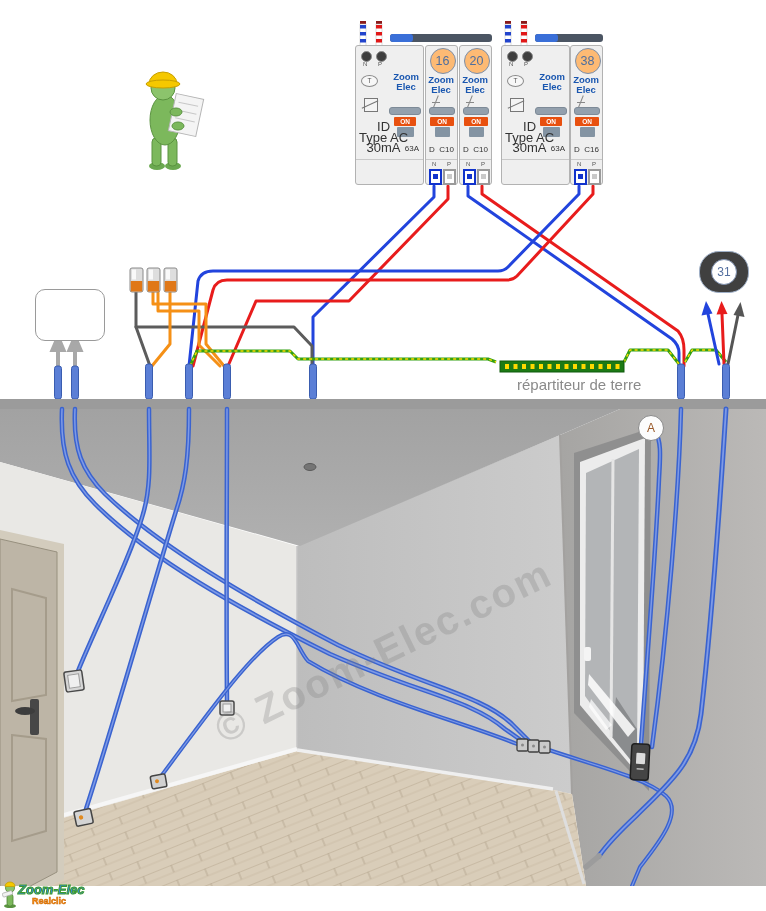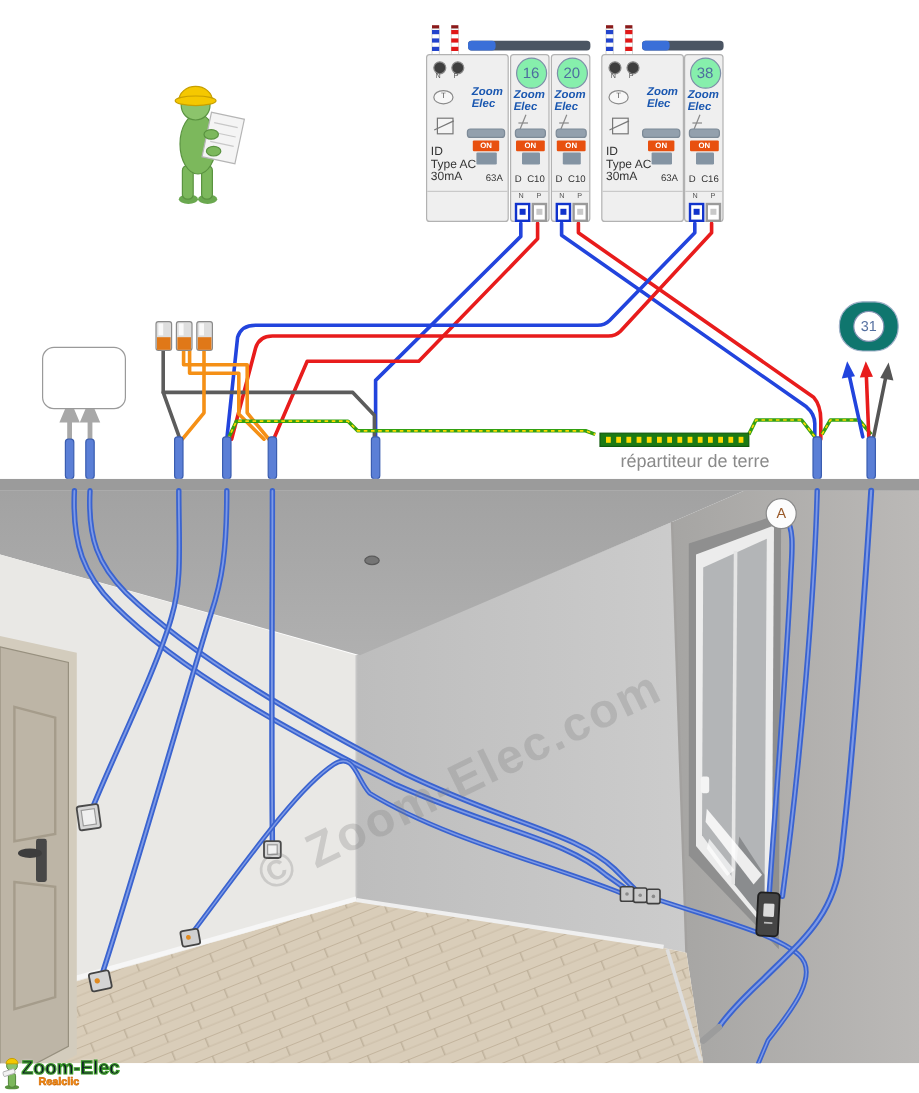--- a/index.html
+++ b/index.html
@@ -9,66 +9,66 @@
 
   
   .module{position:absolute;top:45px;height:140px;background:#efefef;
           border:1px solid #b2b2b2;border-radius:3px;box-sizing:border-box;}
   .module .divider{position:absolute;left:0;right:0;top:113px;border-top:1px solid #c9c9c9;}
   .screw{position:absolute;width:9px;height:9px;border-radius:50%;background:#3e3e3e;
          border:1px solid #8a8a8a;}
   .tlabel{position:absolute;font-size:6px;color:#555;}
   .tbtn{position:absolute;width:15px;height:10px;border:1px solid #8a8a8a;border-radius:50%;
         background:#f7f7f7;font-size:6.5px;color:#555;text-align:center;line-height:10px;}
-  .brand{position:absolute;font-size:9.5px;font-weight:bold;font-style:italic;color:#1a57b0;
-         line-height:9.5px;text-align:left;}
+  .brand{position:absolute;font-size:9.5px;font-weight:bold;color:#1a57b0;
+         line-height:9.5px;text-align:center;}
   .brand .b2{display:block;}
   .circuit{position:absolute;width:24px;height:24px;border:1.5px solid #7d8fa8;border-radius:50%;
-           background:#86efac;color:#4e6e9e;font-size:12.5px;text-align:center;line-height:24px;}
+           background:#fdba74;color:#4e6e9e;font-size:12.5px;text-align:center;line-height:24px;}
   .toggle{position:absolute;}
   .tog-bar{height:6px;background:#93a0ad;border-radius:3px;border:1px solid #7d8a97;}
   .tog-on{margin:2px auto 0;height:9px;background:#e8500f;border-radius:1px;color:#fff;
           font-size:6.5px;font-weight:bold;text-align:center;line-height:9px;}
   .tog-block{margin:1px auto 0;height:10px;background:#8494a3;border-radius:1px;}
-  .spec{position:absolute;font-size:10px;color:#333;line-height:10.5px;white-space:nowrap;}
+  .spec{position:absolute;font-size:13px;color:#333;line-height:10.5px;white-space:nowrap;text-align:center;}
   .rating{position:absolute;font-size:8px;color:#333;}
   .curverow{position:absolute;left:3px;right:3px;top:99px;font-size:8px;color:#333;}
   .curverow .cal{float:right;}
   .btermN{position:absolute;top:123px;width:9px;height:12px;background:#fff;border:2px solid #1133cc;}
   .btermN i{display:block;margin:3px auto 0;width:5px;height:5px;background:#1133cc;}
   .btermP{position:absolute;top:123px;width:9px;height:12px;background:#fff;border:2px solid #9a9a9a;}
   .btermP i{display:block;margin:3px auto 0;width:5px;height:5px;background:#c9c9c9;}
   .relay{position:absolute;width:12px;height:12px;border:1px solid #777;background:#f4f4f4;}
   .relay:before{content:"";position:absolute;left:-4px;top:5px;width:18px;border-top:1px solid #777;
                 transform:rotate(-25deg);}
   .trip{position:absolute;width:10px;height:16px;}
   .trip:before{content:"";position:absolute;left:4px;top:0;height:15px;border-left:1px solid #888;
                transform:rotate(22deg);}
   .trip:after{content:"";position:absolute;left:1px;top:7px;width:8px;border-top:1px solid #888;}
 
   
   .roundbox{position:absolute;background:#fff;border:1.5px solid #9a9a9a;border-radius:10px;}
-  .gotobox{position:absolute;background:#0f766e;border:1.5px solid #9fb0c8;border-radius:20px;}
+  .gotobox{position:absolute;background:#404040;border:1.5px solid #9fb0c8;border-radius:20px;}
   .gotocircle{margin:7px auto 0;width:24px;height:24px;border:1.5px solid #8091b0;border-radius:50%;
               color:#5570a0;font-size:12px;text-align:center;line-height:24px;background:#fff;}
   .earthlabel{position:absolute;font-size:15px;color:#8a8a8a;}
   .markerA{position:absolute;width:24px;height:24px;border:1.5px solid #8a8a8a;border-radius:50%;
            background:#fcfcfc;color:#9a5a2a;font-size:12px;text-align:center;line-height:24px;}
   .watermark{position:absolute;left:208px;top:712px;font-size:40px;font-weight:bold;
              color:rgba(125,125,125,0.28);transform:rotate(-26deg);transform-origin:0 0;
              white-space:nowrap;letter-spacing:2px;}
 
   
   .footer{position:absolute;left:0;top:886px;width:766px;height:25px;background:#fff;
           text-align:center;font-size:11.5px;color:#222;padding-top:7px;box-sizing:border-box;}
   .footer .inner{text-decoration:underline;text-decoration-color:#2a4a8a;}
   .footer .lead{background:#ffd24a;color:#d40000;font-weight:bold;padding:0 1px;}
   .logo{position:absolute;left:2px;top:876px;width:110px;height:34px;}
-  .logo .name{position:absolute;left:16px;top:6px;font-size:16px;font-weight:bold;
-              color:#0f172a;-webkit-text-stroke:1px #3a9a28;text-shadow:0 0 2px #fff;}
+  .logo .name{position:absolute;left:16px;top:6px;font-size:13px;font-weight:bold;font-style:italic;
+              color:#3b82f6;-webkit-text-stroke:1px #3a9a28;text-shadow:0 0 2px #fff;}
   .logo .sub{position:absolute;left:30px;top:20px;font-size:9px;font-weight:bold;color:#ff9010;
              -webkit-text-stroke:0.5px #c86400;}
 </style>
 </head>
 <body>
 
 <div id="app">
 
   <svg class="abs" style="left:0;top:0" width="766" height="399" viewBox="0 0 766 399">
 

